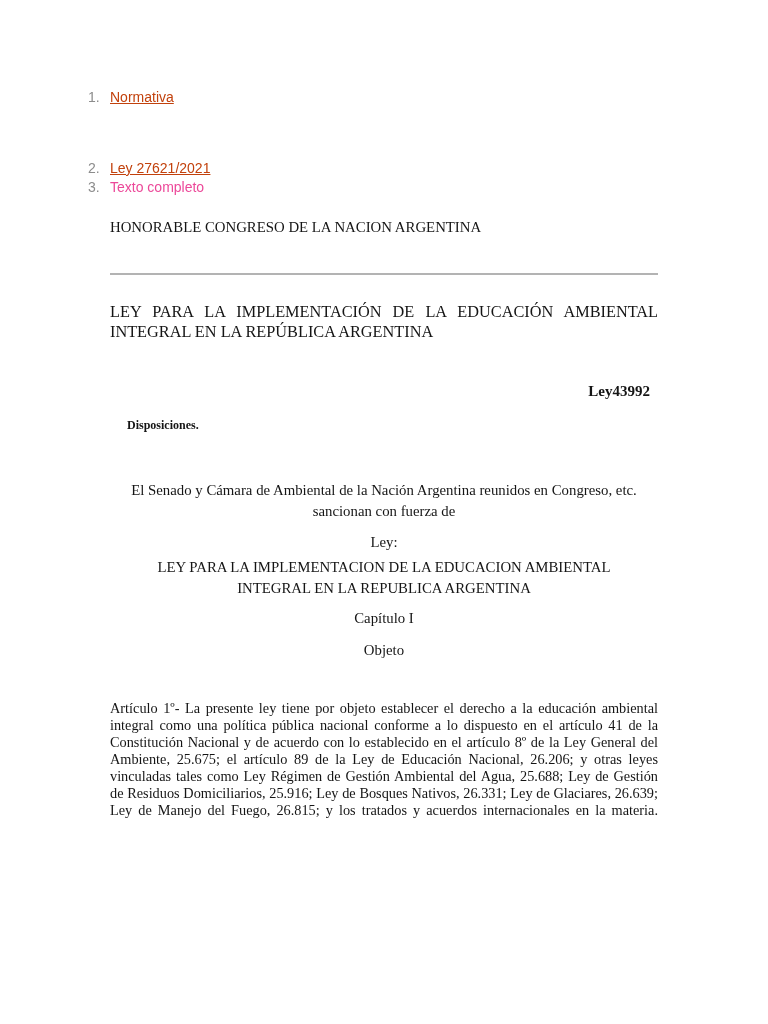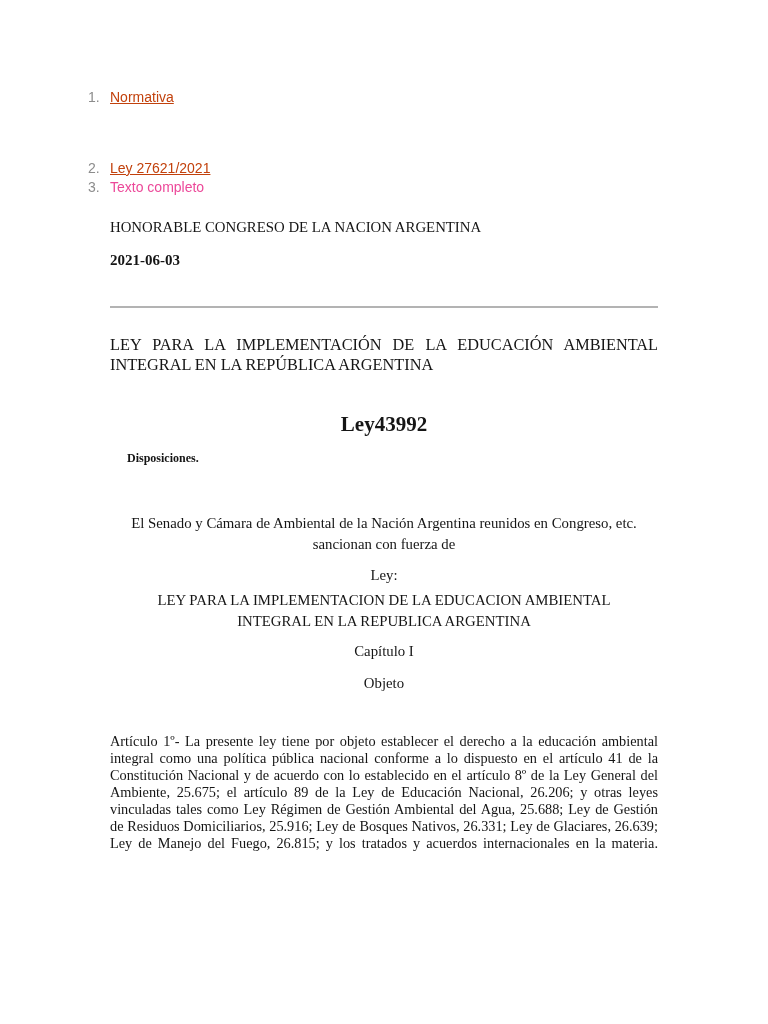--- a/index.html
+++ b/index.html
@@ -51,23 +51,23 @@
   .main-title {
     margin: 27px 0 5px;
     font-size: 16.3px;
     font-weight: 400;
     line-height: 19.5px;
     text-align: justify;
   }
   .ley-row {
     margin: 41px 8px 0;
     display: flex;
-    justify-content: center;
+    justify-content: flex-end;
     font-weight: 700;
-    font-size: 21px;
+    font-size: 15px;
     line-height: 19px;
   }
   .subtitle { margin: 15px 17px 0; font-weight: 700; font-size: 12px; line-height: 19px; }
 
   .centered { text-align: center; line-height: 21px; }
   .preamble { margin: 45px 0 0; }
   .ley-colon { margin: 10px 0 0; }
   .law-title { margin: 4px auto 0; max-width: 520px; }
   .chapter { margin: 9px 0 0; }
   .subject { margin: 11px 0 0; }
@@ -96,21 +96,20 @@
         <a class="toc-link">Ley 27621/2021</a>
       </li>
       <li>
         <span class="num">3.</span>
         <span class="toc-muted">Texto completo</span>
       </li>
     </ol>
 
     <p class="issuer">HONORABLE CONGRESO DE LA NACION ARGENTINA</p>
 
-    <p class="doc-date">2021-06-03</p>
 
     <hr class="divider">
 
     <h1 class="main-title">LEY PARA LA IMPLEMENTACIÓN DE LA EDUCACIÓN AMBIENTAL INTEGRAL EN LA REPÚBLICA ARGENTINA</h1>
 
     <div class="ley-row">
       <span>Ley</span>
       <span>43992</span>
     </div>
 

